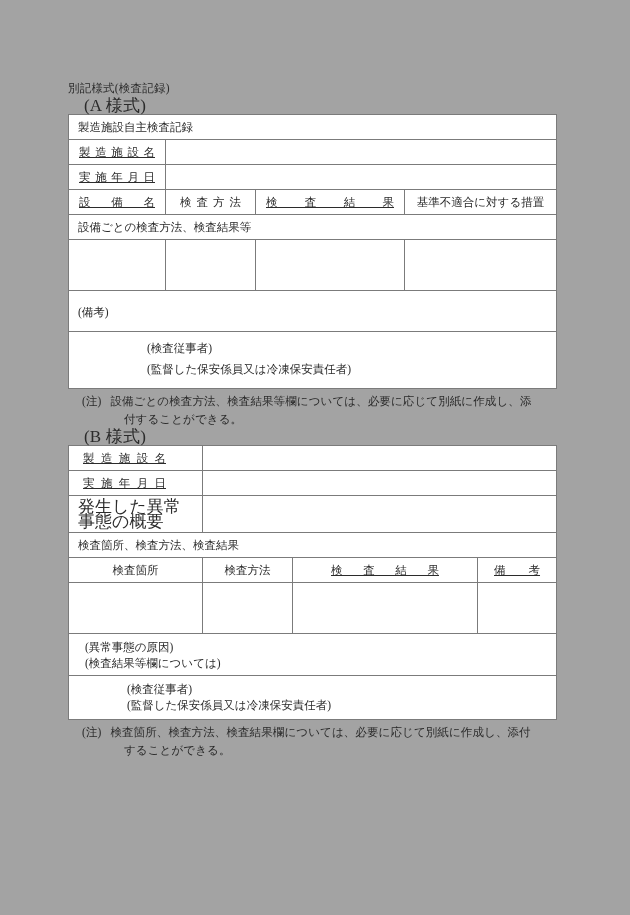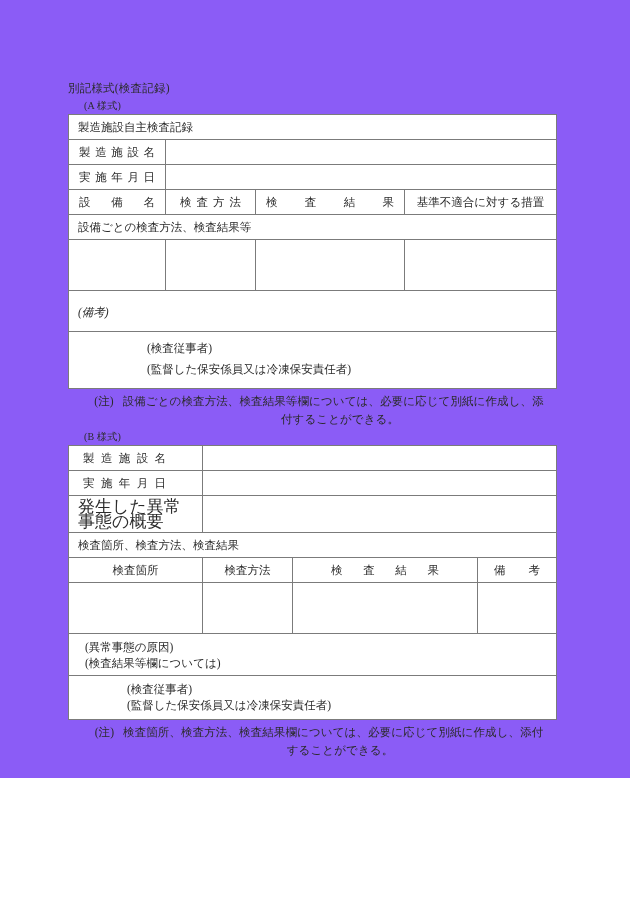--- a/index.html
+++ b/index.html
@@ -11,40 +11,40 @@
   body {
     width: 630px;
     height: 915px;
     font-family: "Liberation Serif", "DejaVu Serif", serif;
     color: #2b2b2b;
     -webkit-font-smoothing: antialiased;
   }
   .page {
     position: relative;
     width: 630px;
-    height: 778px;
-    background: #8b5cf6;
+    height: 915px;
+    background: #a3a3a3;
     box-sizing: border-box;
   }
   .sheet {
     position: absolute;
     left: 68px;
     top: 80px;
     width: 488px;
   }
 
   
   .doc-title {
     font-size: 11.5px;
     line-height: 17px;
     letter-spacing: 0.2px;
     white-space: nowrap;
   }
   .form-label {
-    font-size: 10px;
+    font-size: 17px;
     line-height: 17px;
     padding-left: 16px;
     letter-spacing: 0.2px;
     white-space: nowrap;
   }
 
   
   table.form {
     border-collapse: collapse;
     width: 488px;
@@ -62,20 +62,21 @@
   }
 
   
   .spaced {
     display: block;
     text-align: justify;
     text-align-last: justify;
     padding: 4px 10px 4px 10px;
     line-height: 16px;
     font-size: 11.5px;
+    text-decoration: underline;
   }
   .spaced-narrow {
     display: block;
     text-align: justify;
     text-align-last: justify;
     padding: 4px 14px 4px 14px;
     line-height: 16px;
     font-size: 11.5px;
   }
   .centered {
@@ -93,21 +94,21 @@
   }
   .wrap-label {
     display: block;
     padding: 3px 9px 3px 9px;
     line-height: 15px;
     font-size: 17px;
   }
 
   .blank { height: 23px; }
   .blank-tall { height: 50px; }
-  .remarks { height: 40px; vertical-align: top; font-style: italic; }
+  .remarks { height: 40px; vertical-align: top; }
   .remarks .plain { padding-top: 5px; }
 
   
   .sig-a {
     padding: 6px 0 8px 0;
   }
   .sig-a .sig-line {
     display: block;
     padding-left: 78px;
     line-height: 21px;
@@ -125,21 +126,20 @@
     white-space: nowrap;
   }
 
   
   .note {
     font-size: 11.5px;
     line-height: 18px;
     padding-left: 14px;
     margin-top: 3px;
     letter-spacing: 0.1px;
-    text-align: center;
   }
   .note .note-body {
     display: block;
     white-space: nowrap;
   }
   .note .note-cont {
     display: block;
     padding-left: 42px;
     white-space: nowrap;
   }

